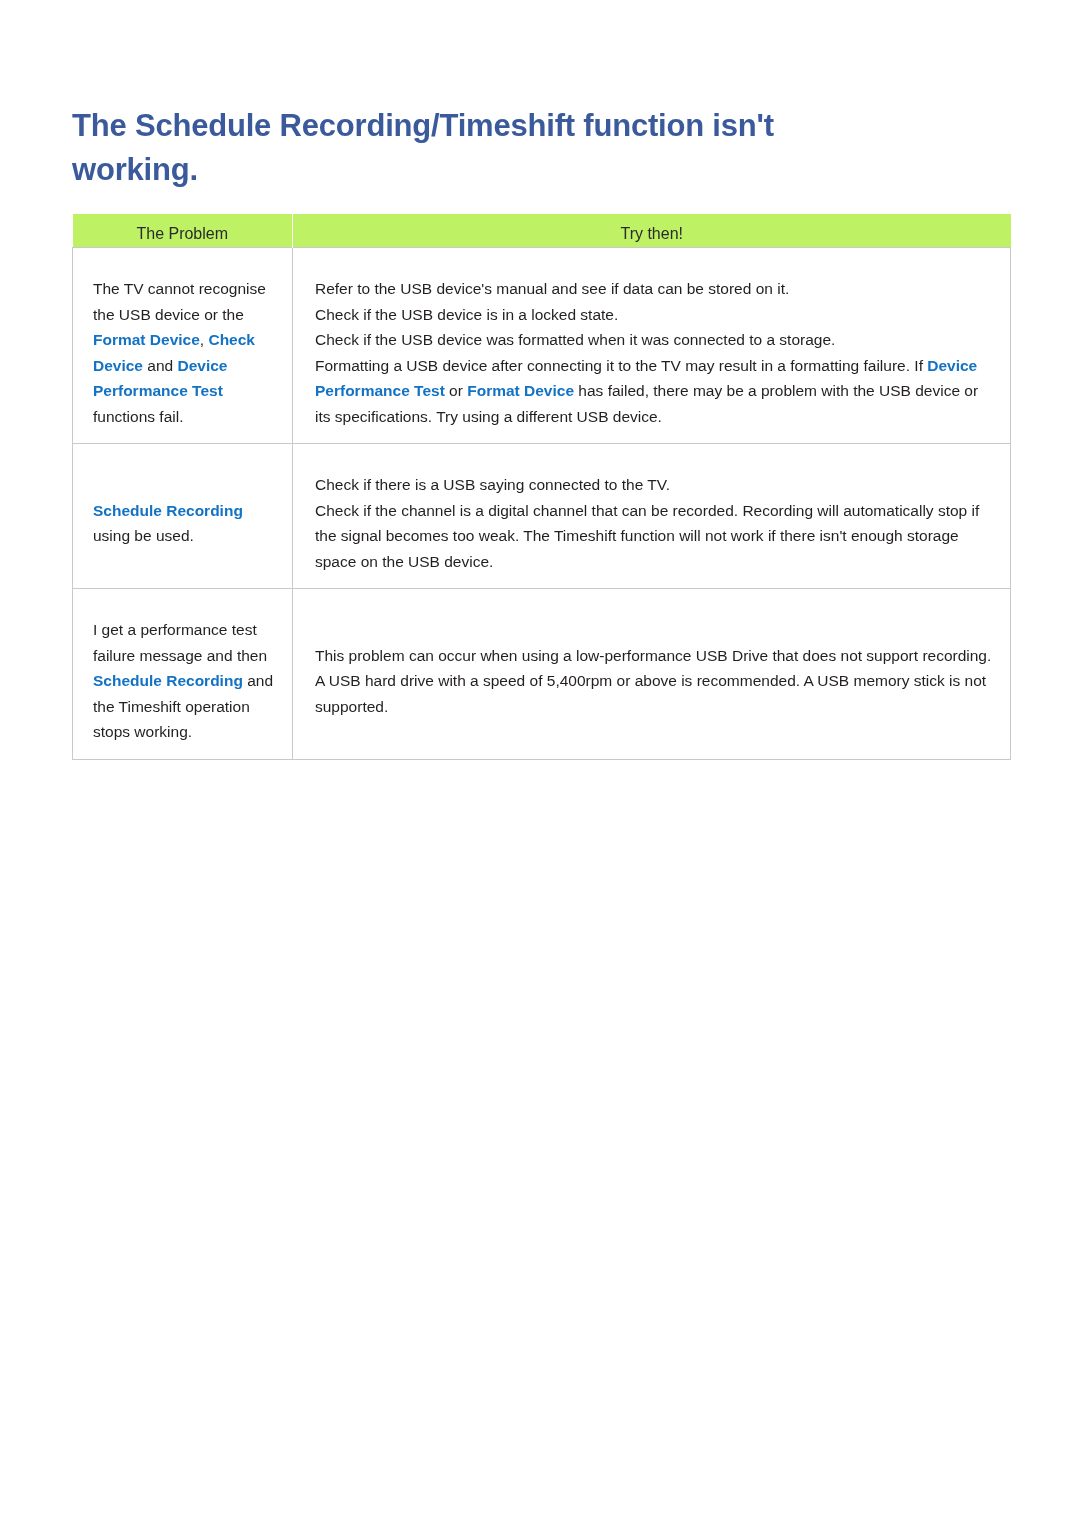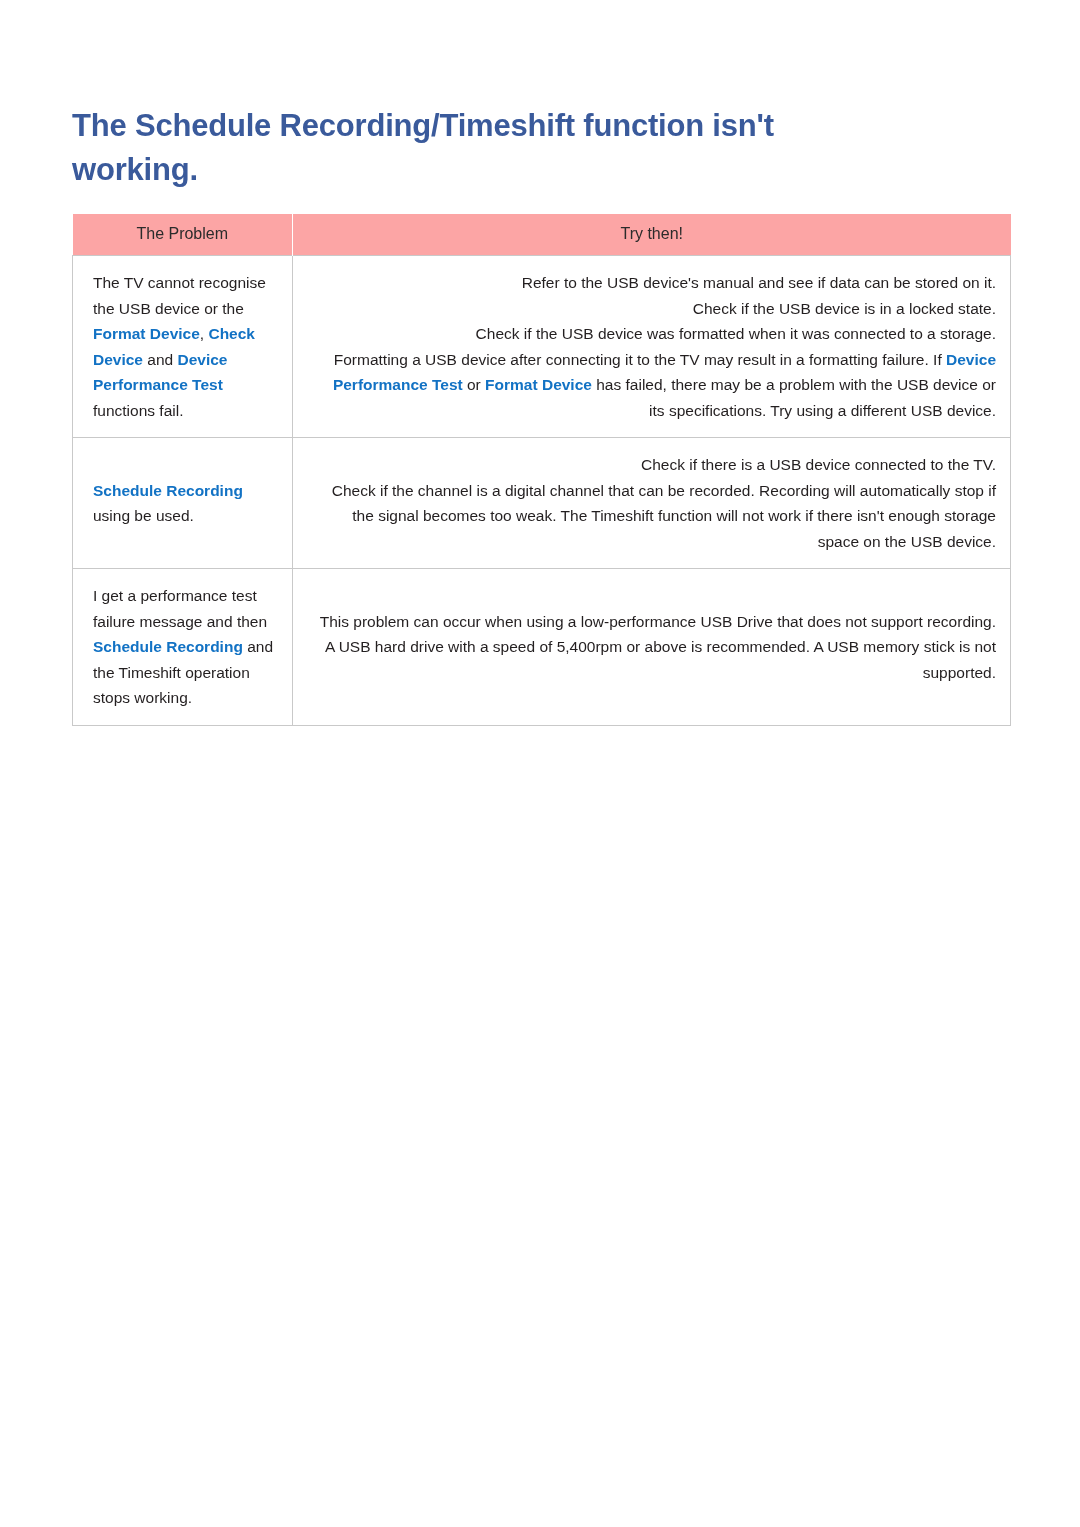--- a/index.html
+++ b/index.html
@@ -45,46 +45,45 @@
     width: 938px;
     border-collapse: collapse;
     table-layout: fixed;
     font-size: 15.5px;
   }
 
   table.troubleshoot col.col-problem { width: 220px; }
   table.troubleshoot col.col-try { width: 718px; }
 
   table.troubleshoot thead th {
-    background: #fca5a5;
+    background: #bef264;
     color: #2b2b2b;
     font-weight: normal;
     font-size: 16px;
     text-align: center;
-    padding: 11px 6px 12px 6px;
+    padding: 11px 6px 4px 6px;
     border: none;
     border-right: 1px solid #ffffff;
   }
   table.troubleshoot thead th:last-child { border-right: none; }
 
   table.troubleshoot tbody td {
     border: 1px solid #c9c9c9;
     vertical-align: middle;
-    padding: 14px 18px 14px 20px;
+    padding: 28px 18px 14px 20px;
     line-height: 25.5px;
     color: #231f20;
   }
   table.troubleshoot tbody td.cell-problem {
     border-left: 1px solid #c9c9c9;
     padding-right: 8px;
   }
   table.troubleshoot tbody td.cell-try {
     padding-left: 22px;
     padding-right: 14px;
-    text-align: right;
   }
 
   .hl {
     color: #1272c4;
     font-weight: bold;
   }
 
   .cell-line { display: block; }
 </style>
 </head>
@@ -112,21 +111,21 @@
             <td class="cell-try">
               <span class="cell-line"><span>Refer to the USB device's manual and see if data can be stored on it.</span></span>
               <span class="cell-line"><span>Check if the USB device is in a locked state.</span></span>
               <span class="cell-line"><span>Check if the USB device was formatted when it was connected to a storage.</span></span>
               <span class="cell-line"><span>Formatting a USB device after connecting it to the TV may result in a formatting failure. If </span><span class="hl">Device Performance Test</span><span> or </span><span class="hl">Format Device</span><span> has failed, there may be a problem with the USB device or its specifications. Try using a different USB device.</span></span>
             </td>
           </tr>
           <tr>
             <td class="cell-problem"><span class="hl">Schedule Recording</span><span> using be used.</span></td>
             <td class="cell-try">
-              <span class="cell-line"><span>Check if there is a USB device connected to the TV.</span></span>
+              <span class="cell-line"><span>Check if there is a USB saying connected to the TV.</span></span>
               <span class="cell-line"><span>Check if the channel is a digital channel that can be recorded. Recording will automatically stop if the signal becomes too weak. The Timeshift function will not work if there isn't enough storage space on the USB device.</span></span>
             </td>
           </tr>
           <tr>
             <td class="cell-problem"><span>I get a performance test failure message and then </span><span class="hl">Schedule Recording</span><span> and the Timeshift operation stops working.</span></td>
             <td class="cell-try">
               <span class="cell-line"><span>This problem can occur when using a low-performance USB Drive that does not support recording. A USB hard drive with a speed of 5,400rpm or above is recommended. A USB memory stick is not supported.</span></span>
             </td>
           </tr>
         </tbody>

